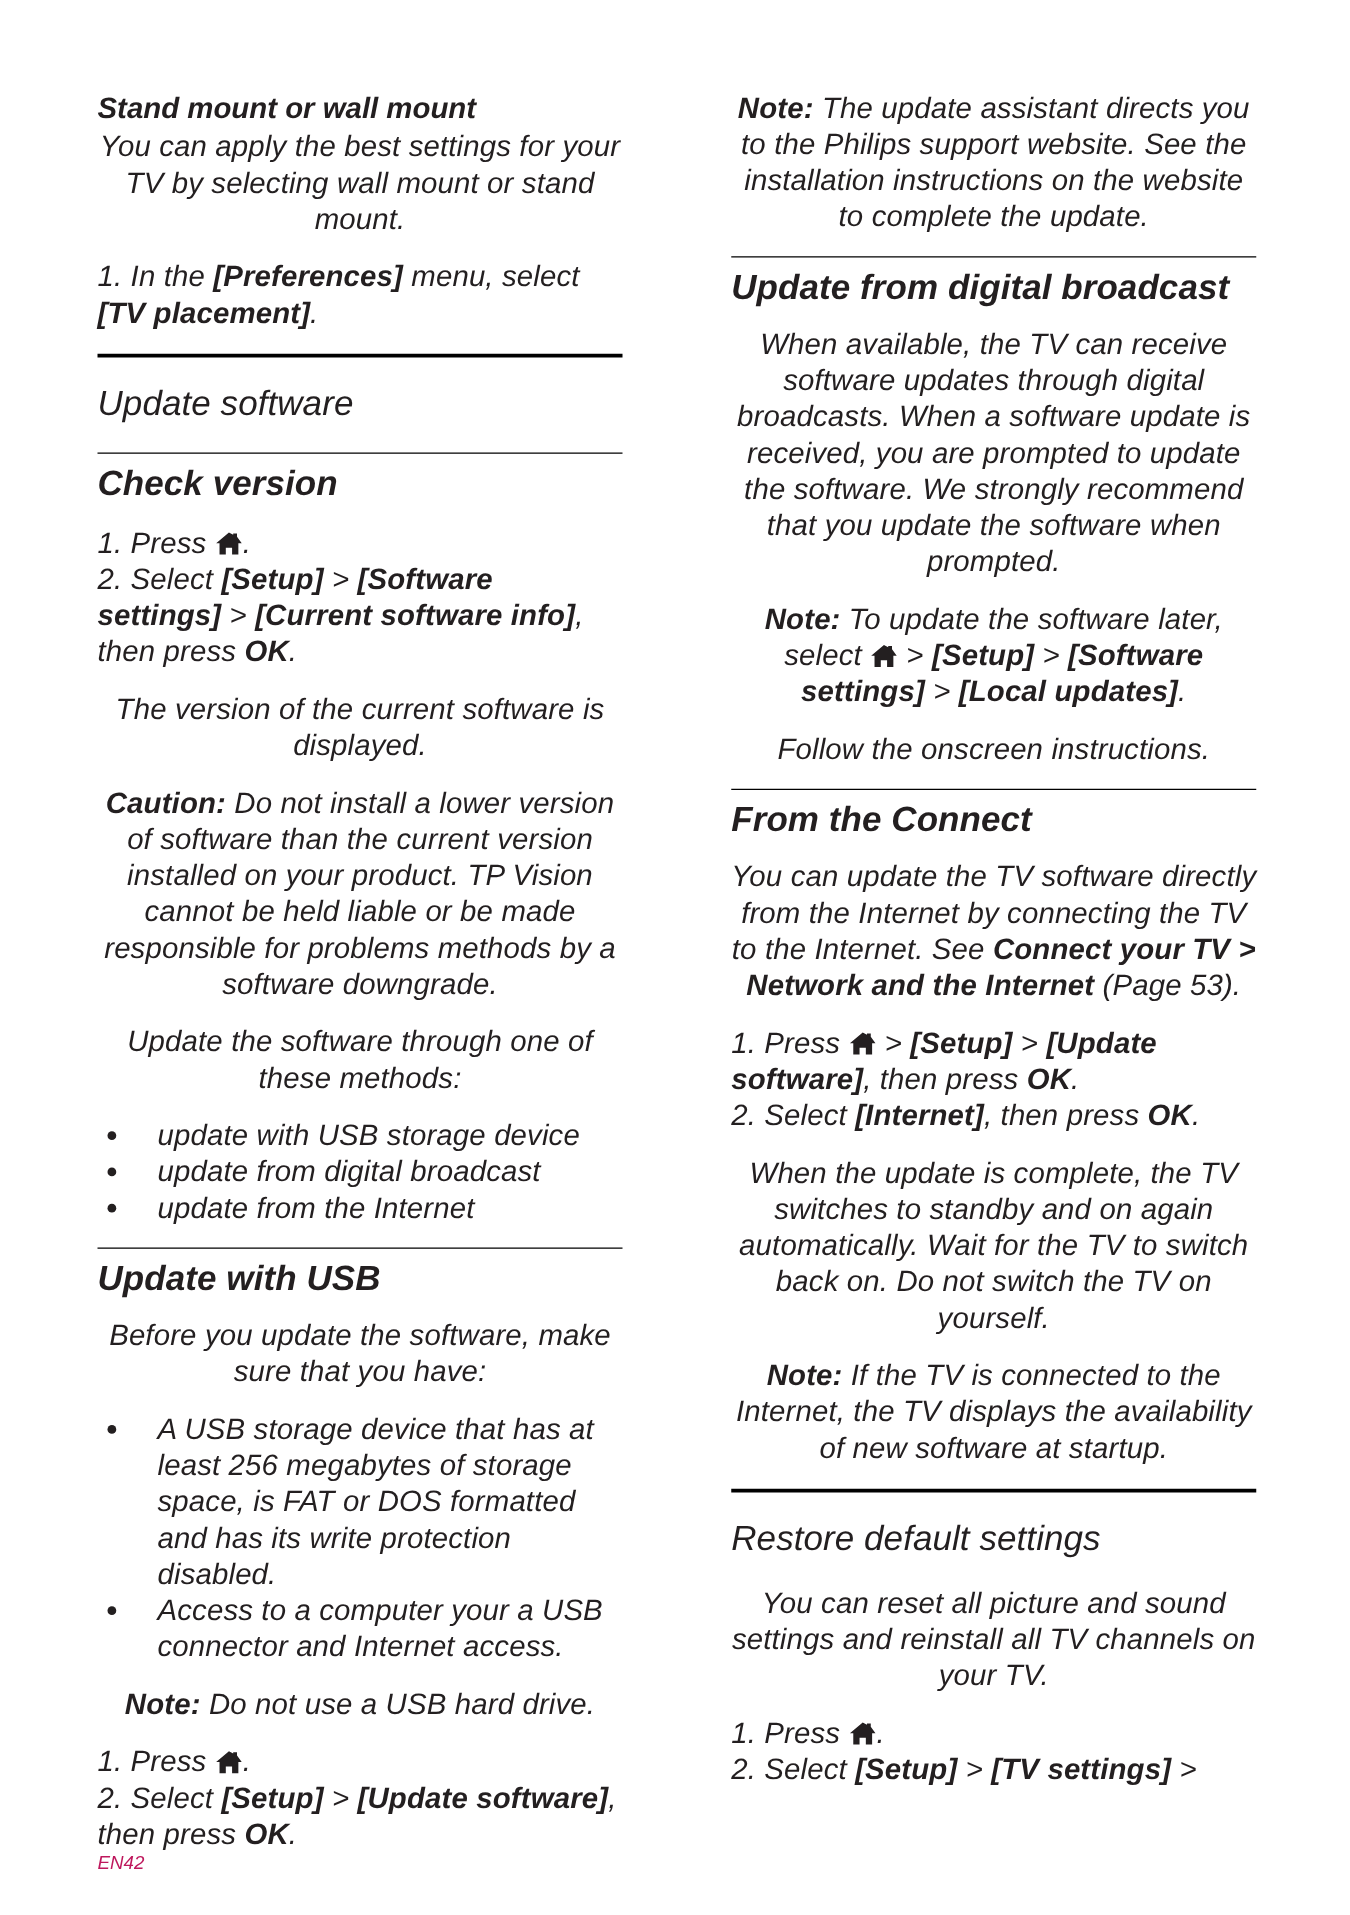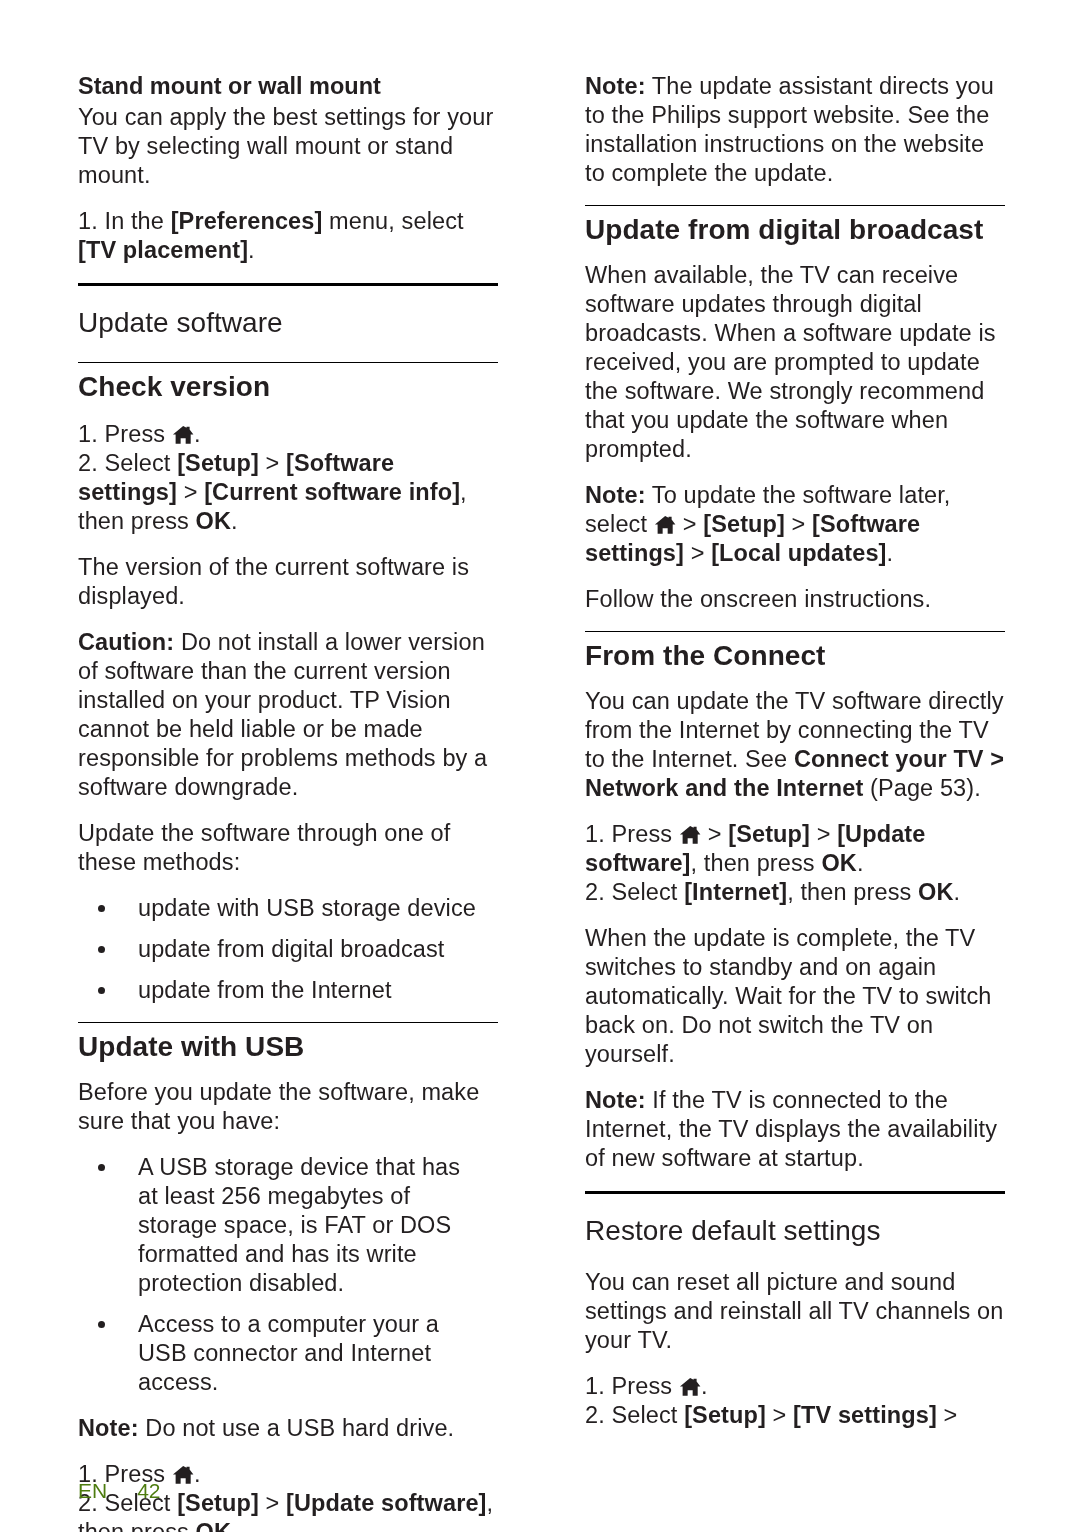--- a/index.html
+++ b/index.html
@@ -13,20 +13,21 @@
     position: relative;
     font-family: "Liberation Sans", sans-serif;
     color: #231f20;
     overflow: hidden;
   }
 
   .page {
     position: absolute;
     inset: 0;
     padding: 0;
+    font-style: italic;
   }
 
   .columns {
     position: absolute;
     left: 78px;
     top: 72px;
     width: 926px;
     display: flex;
     gap: 87px;
   }
@@ -38,20 +39,21 @@
   
   p, .line, li {
     font-size: 23.5px;
     line-height: 29px;
     letter-spacing: 0.005em;
     margin: 0;
     font-weight: 400;
   }
   .para {
     margin: 0 0 17px 0;
+    text-align: center;
   }
   .steps {
     margin: 16px 0 17px 0;
   }
   .steps .line {
     margin: 0;
   }
   .sub-bold {
     font-size: 23.5px;
     line-height: 29px;
@@ -89,21 +91,21 @@
 
   
   ul.bullets {
     list-style: none;
     margin: 0 0 17px 0;
     padding: 0;
   }
   ul.bullets li {
     position: relative;
     padding-left: 48px;
-    margin: 12px;
+    margin: 0;
   }
   ul.bullets li .dot {
     position: absolute;
     left: 8px;
     top: 11px;
     width: 7px;
     height: 7px;
     background: #231f20;
     border-radius: 50%;
   }
@@ -121,25 +123,24 @@
     position: relative;
     top: 1px;
   }
   .home-icon svg { display: block; width: 100%; height: 100%; }
 
   
   .footer {
     position: absolute;
     left: 78px;
     bottom: 28px;
-    font-size: 21px;
+    font-size: 15px;
     line-height: 26px;
-    color: #4d7c0f;
+    color: #be185d;
     display: flex;
-    gap: 30px;
   }
 
   .spacer-lg { height: 14px; }
 </style>
 </head>
 <body>
 
 <div class="page">
 
   <div class="columns">

